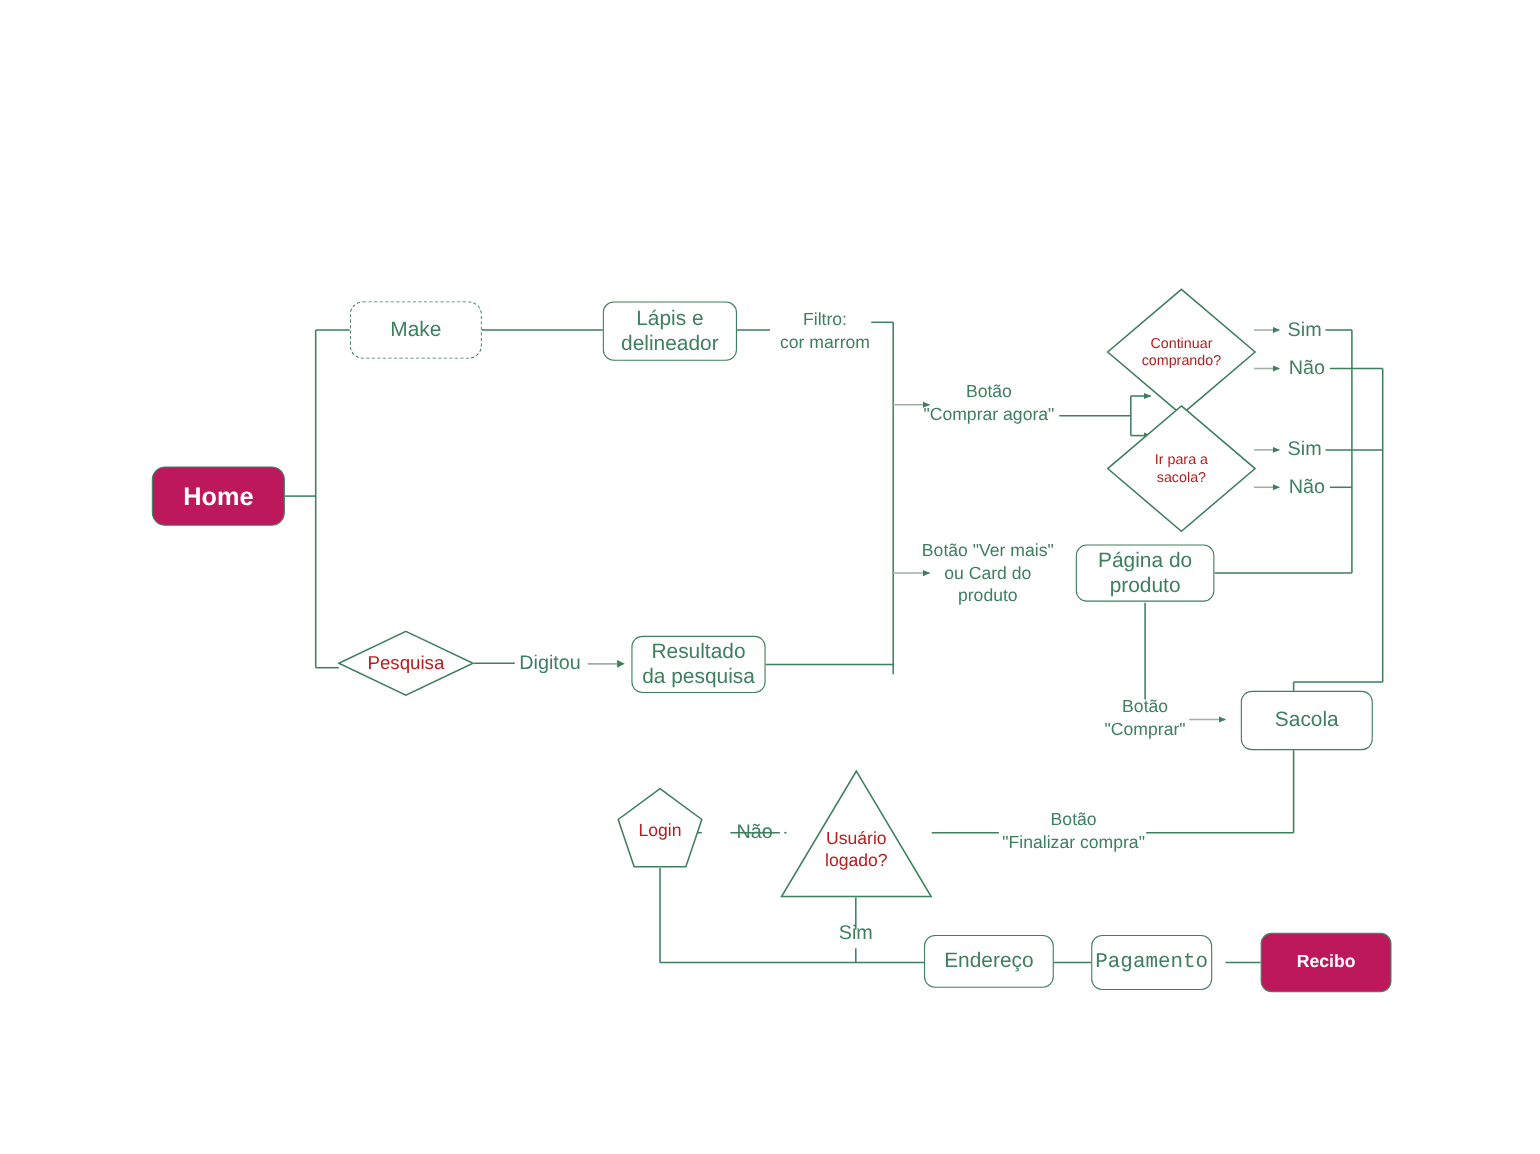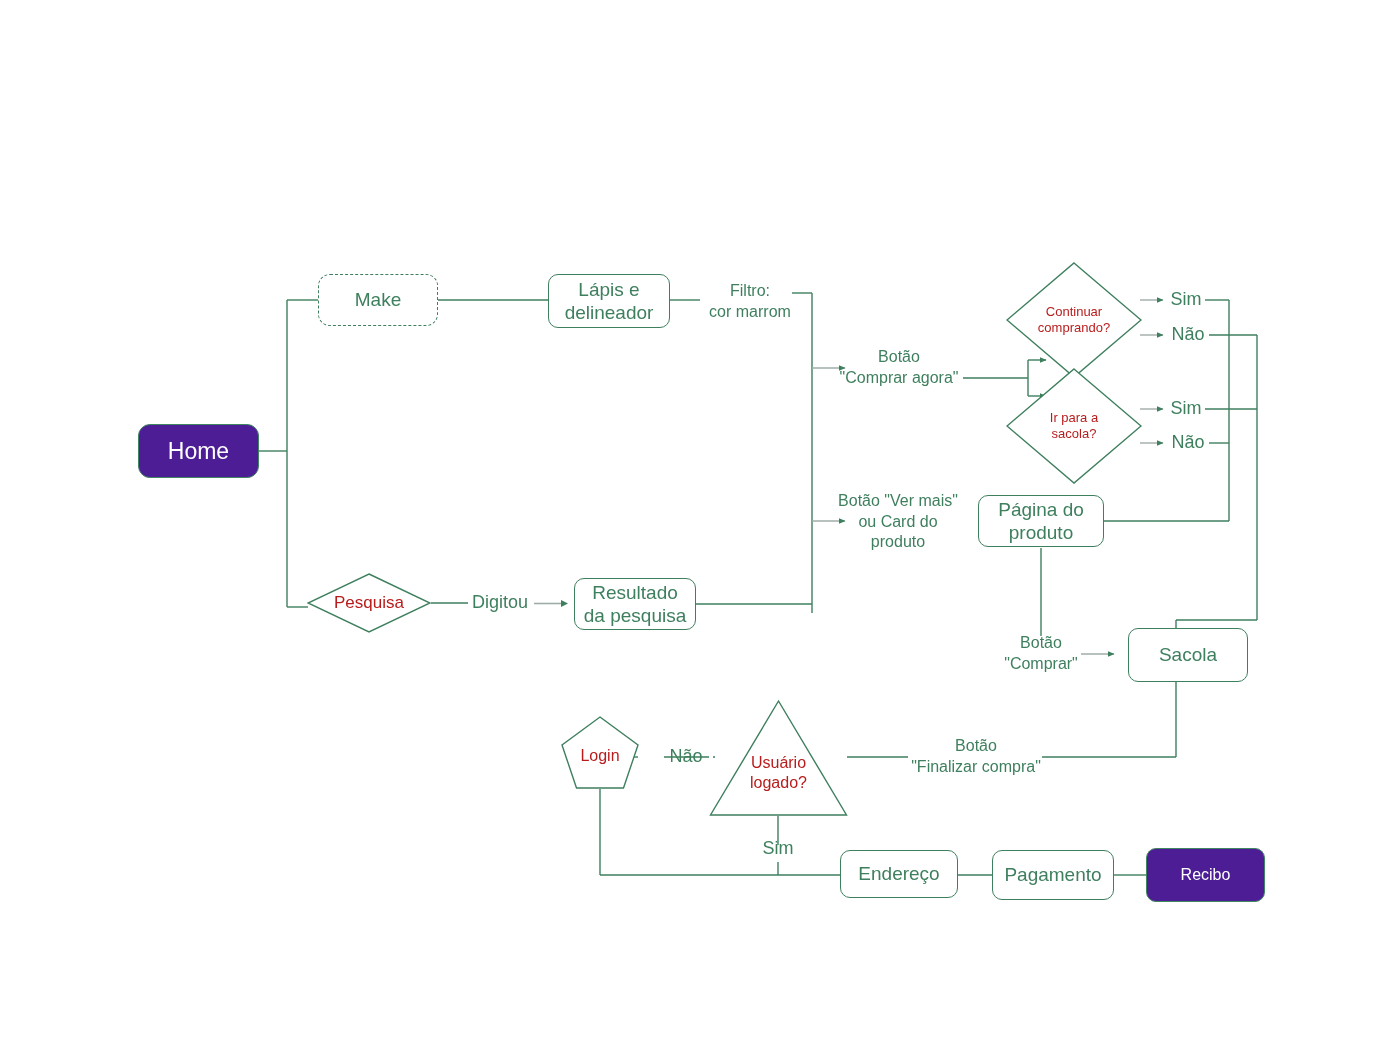--- a/index.html
+++ b/index.html
@@ -43,24 +43,24 @@
     border: 1.4px solid #3e7f5e;
     border-radius: 10px;
     background: #ffffff;
     font-size: 19px;
   }
   .box.dashed {
     border-style: dashed;
     border-radius: 12px;
   }
   .box.filled {
-    background: #4c1d95;
+    background: #be185d;
     border-color: #3f8560;
     color: #ffffff;
-    font-weight: normal;
+    font-weight: bold;
   }
   .box.home {
     font-size: 23px;
     border-radius: 12px;
   }
   .box.recibo {
     font-size: 16px;
     border-radius: 10px;
   }
 
@@ -318,21 +318,21 @@
   </div>
 
   <div class="label yn" style="left:757px; top:838px; width:42px; height:22px;">
     <span>Sim</span>
   </div>
 
   <div class="node box" style="left:840px; top:850px; width:118px; height:48px;">
     <span>Endereço</span>
   </div>
 
-  <div class="node box" style="left:992px; top:850px; width:122px; height:50px;">
+  <div class="node box" style="left:992px; top:850px; width:110px; height:50px;font-family:Liberation Mono, monospace;">
     <span>Pagamento</span>
   </div>
 
   <div class="node box filled recibo" style="left:1146px; top:848px; width:119px; height:54px;">
     <span>Recibo</span>
   </div>
 
 </div>
 
 </body></html>

